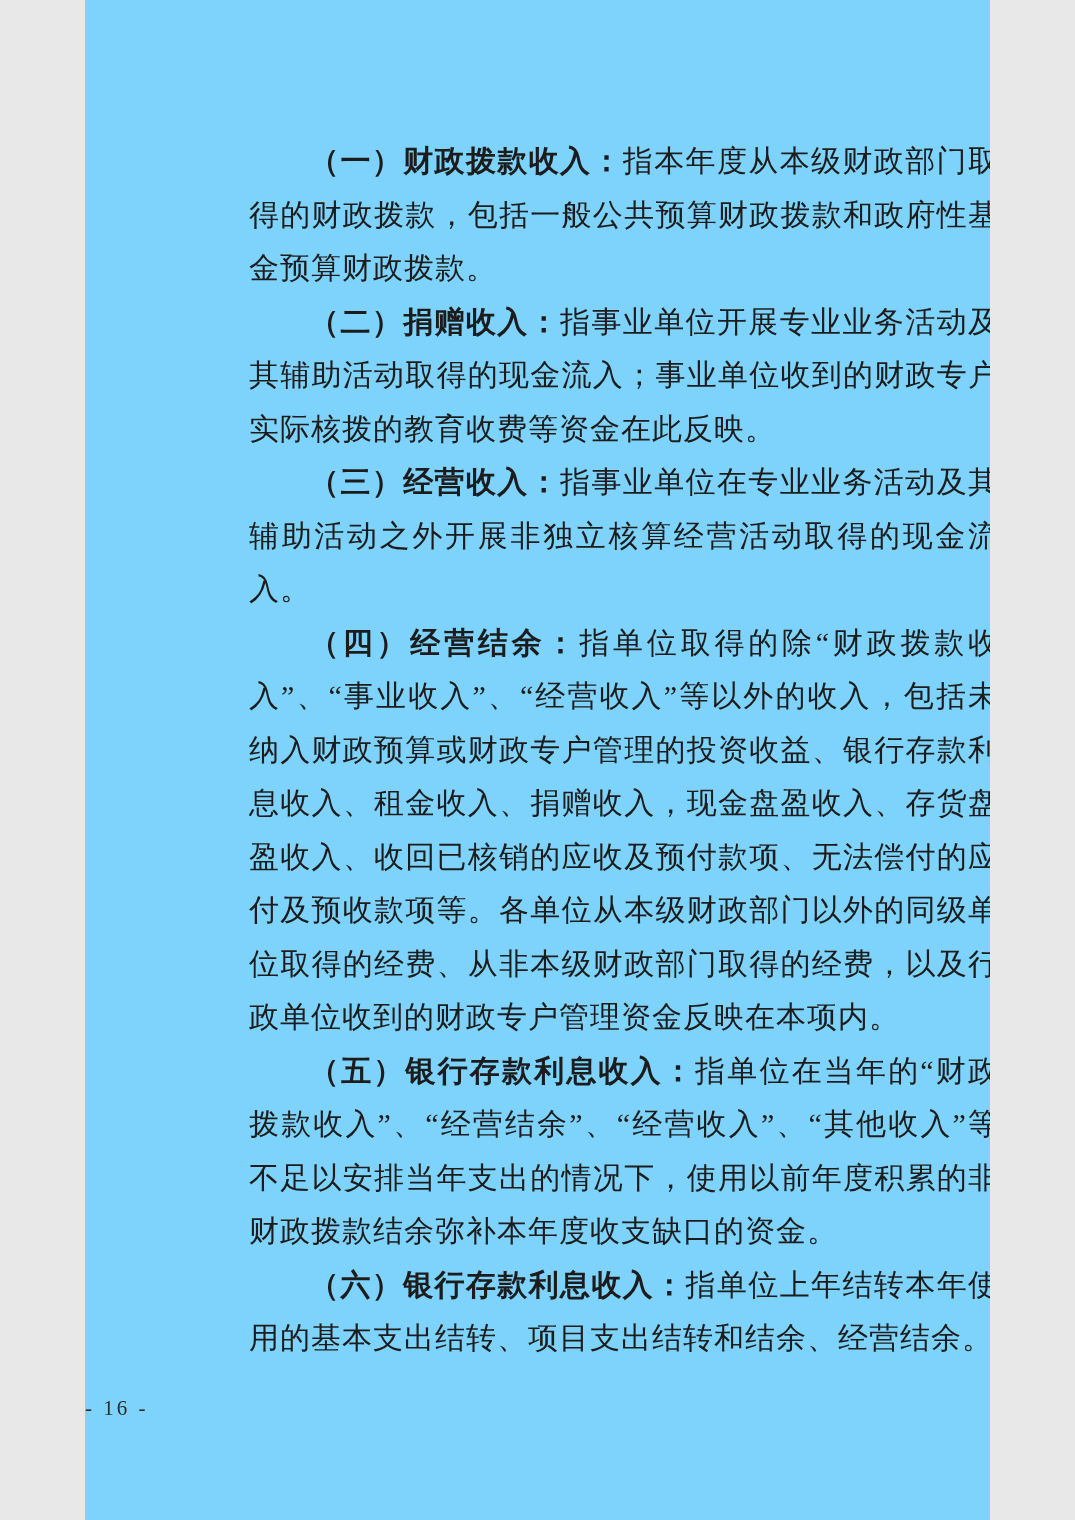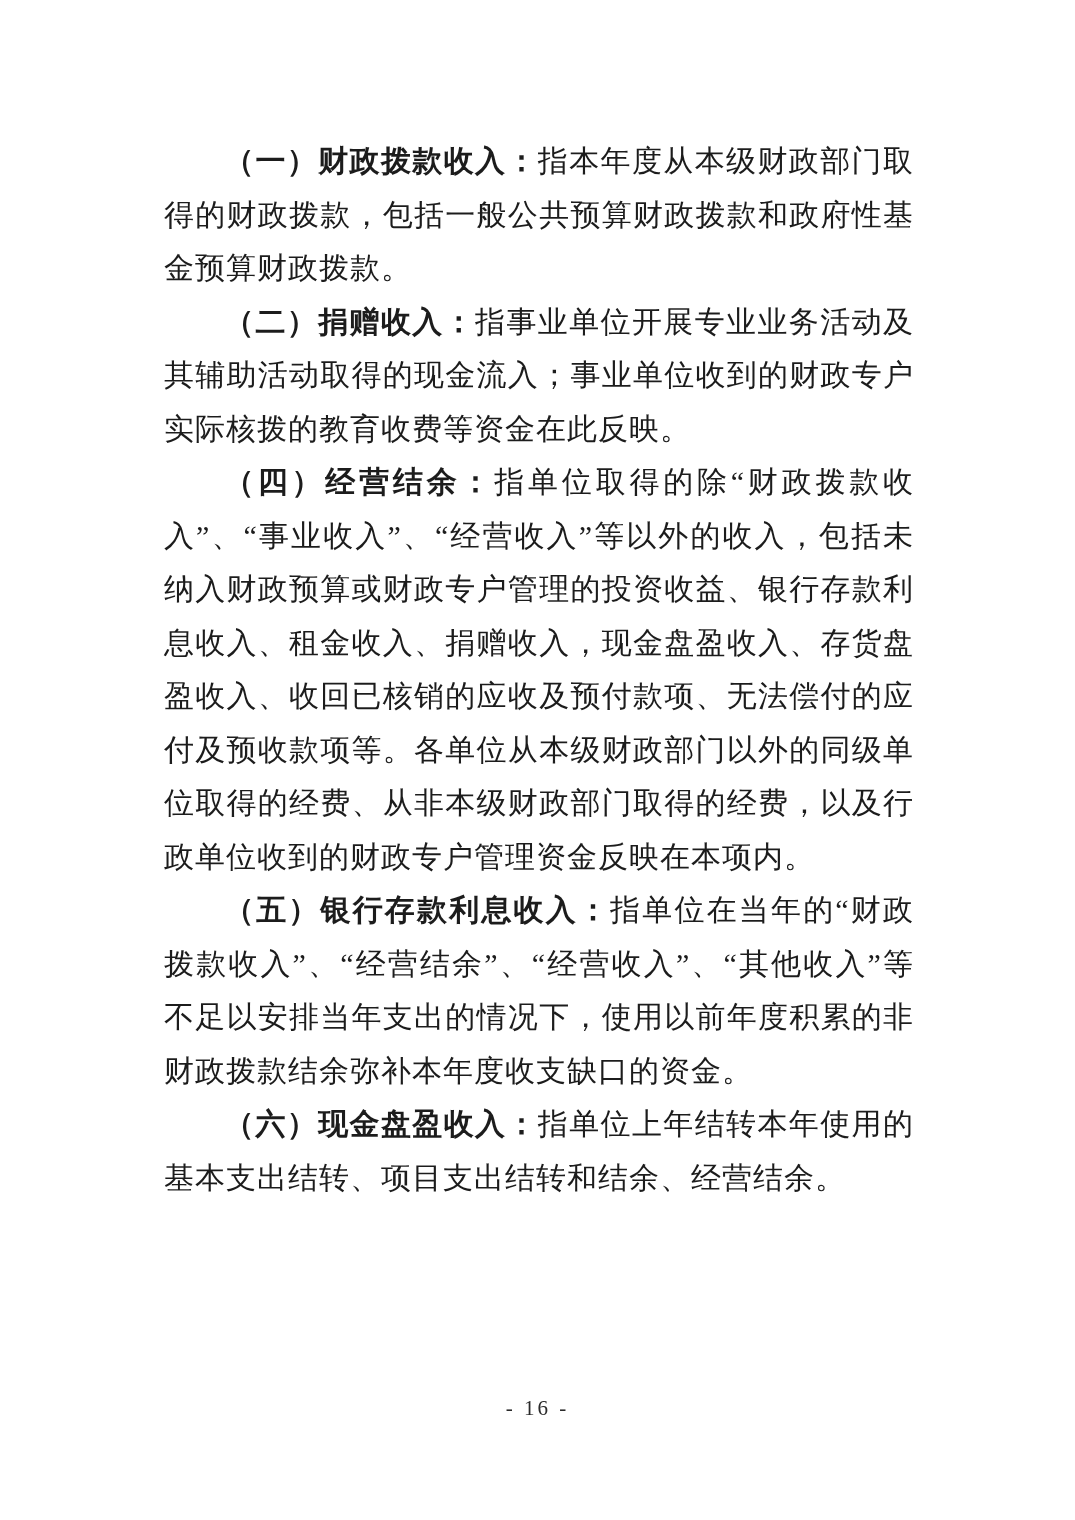--- a/index.html
+++ b/index.html
@@ -3,24 +3,24 @@
 <meta charset="utf-8">
 <style>
   * { box-sizing: border-box; }
   html, body {
     margin: 0;
     padding: 0;
     background: #e8e8e8;
   }
   .page {
     position: relative;
-    width: 1075px;
+    width: 905px;
     height: 1520px;
     margin: 0 auto;
-    background: #ffffff;
+    background: #7dd3fc;
     font-family: "Liberation Serif", "DejaVu Serif", serif;
     color: #1c1c1c;
     overflow: hidden;
   }
   .content {
     position: absolute;
     left: 164px;
     top: 134px;
     width: 750px;
   }
@@ -36,40 +36,41 @@
     word-break: break-all;
   }
   .para-heading {
     font-weight: bold;
   }
   .footer {
     position: absolute;
     left: 0;
     width: 100%;
     top: 1396px;
-    text-align: center;
+    text-align: left;
     font-size: 21px;
     letter-spacing: 3px;
     color: #2a2a2a;
     font-family: "Liberation Serif", "DejaVu Serif", serif;
   }
 </style>
 </head>
 <body>
 
 <div class="page">
   <div class="content">
     <p><span class="para-heading">（一）财政拨款收入：</span><span>指本年度从本级财政部门取得的财政拨款，包括一般公共预算财政拨款和政府性基金预算财政拨款。</span></p>
 
     <p><span class="para-heading">（二）捐赠收入：</span><span>指事业单位开展专业业务活动及其辅助活动取得的现金流入；事业单位收到的财政专户实际核拨的教育收费等资金在此反映。</span></p>
 
+    <p><span class="para-heading">（三）经营收入：</span><span>指事业单位在专业业务活动及其辅助活动之外开展非独立核算经营活动取得的现金流入。</span></p>
 
     <p><span class="para-heading">（四）经营结余：</span><span>指单位取得的除“财政拨款收入”、“事业收入”、“经营收入”等以外的收入，包括未纳入财政预算或财政专户管理的投资收益、银行存款利息收入、租金收入、捐赠收入，现金盘盈收入、存货盘盈收入、收回已核销的应收及预付款项、无法偿付的应付及预收款项等。各单位从本级财政部门以外的同级单位取得的经费、从非本级财政部门取得的经费，以及行政单位收到的财政专户管理资金反映在本项内。</span></p>
 
     <p><span class="para-heading">（五）银行存款利息收入：</span><span>指单位在当年的“财政拨款收入”、“经营结余”、“经营收入”、“其他收入”等不足以安排当年支出的情况下，使用以前年度积累的非财政拨款结余弥补本年度收支缺口的资金。</span></p>
 
-    <p><span class="para-heading">（六）现金盘盈收入：</span><span>指单位上年结转本年使用的基本支出结转、项目支出结转和结余、经营结余。</span></p>
+    <p><span class="para-heading">（六）银行存款利息收入：</span><span>指单位上年结转本年使用的基本支出结转、项目支出结转和结余、经营结余。</span></p>
   </div>
 
   <div class="footer">
     <span>- 16 -</span>
   </div>
 </div>
 
 </body></html>

